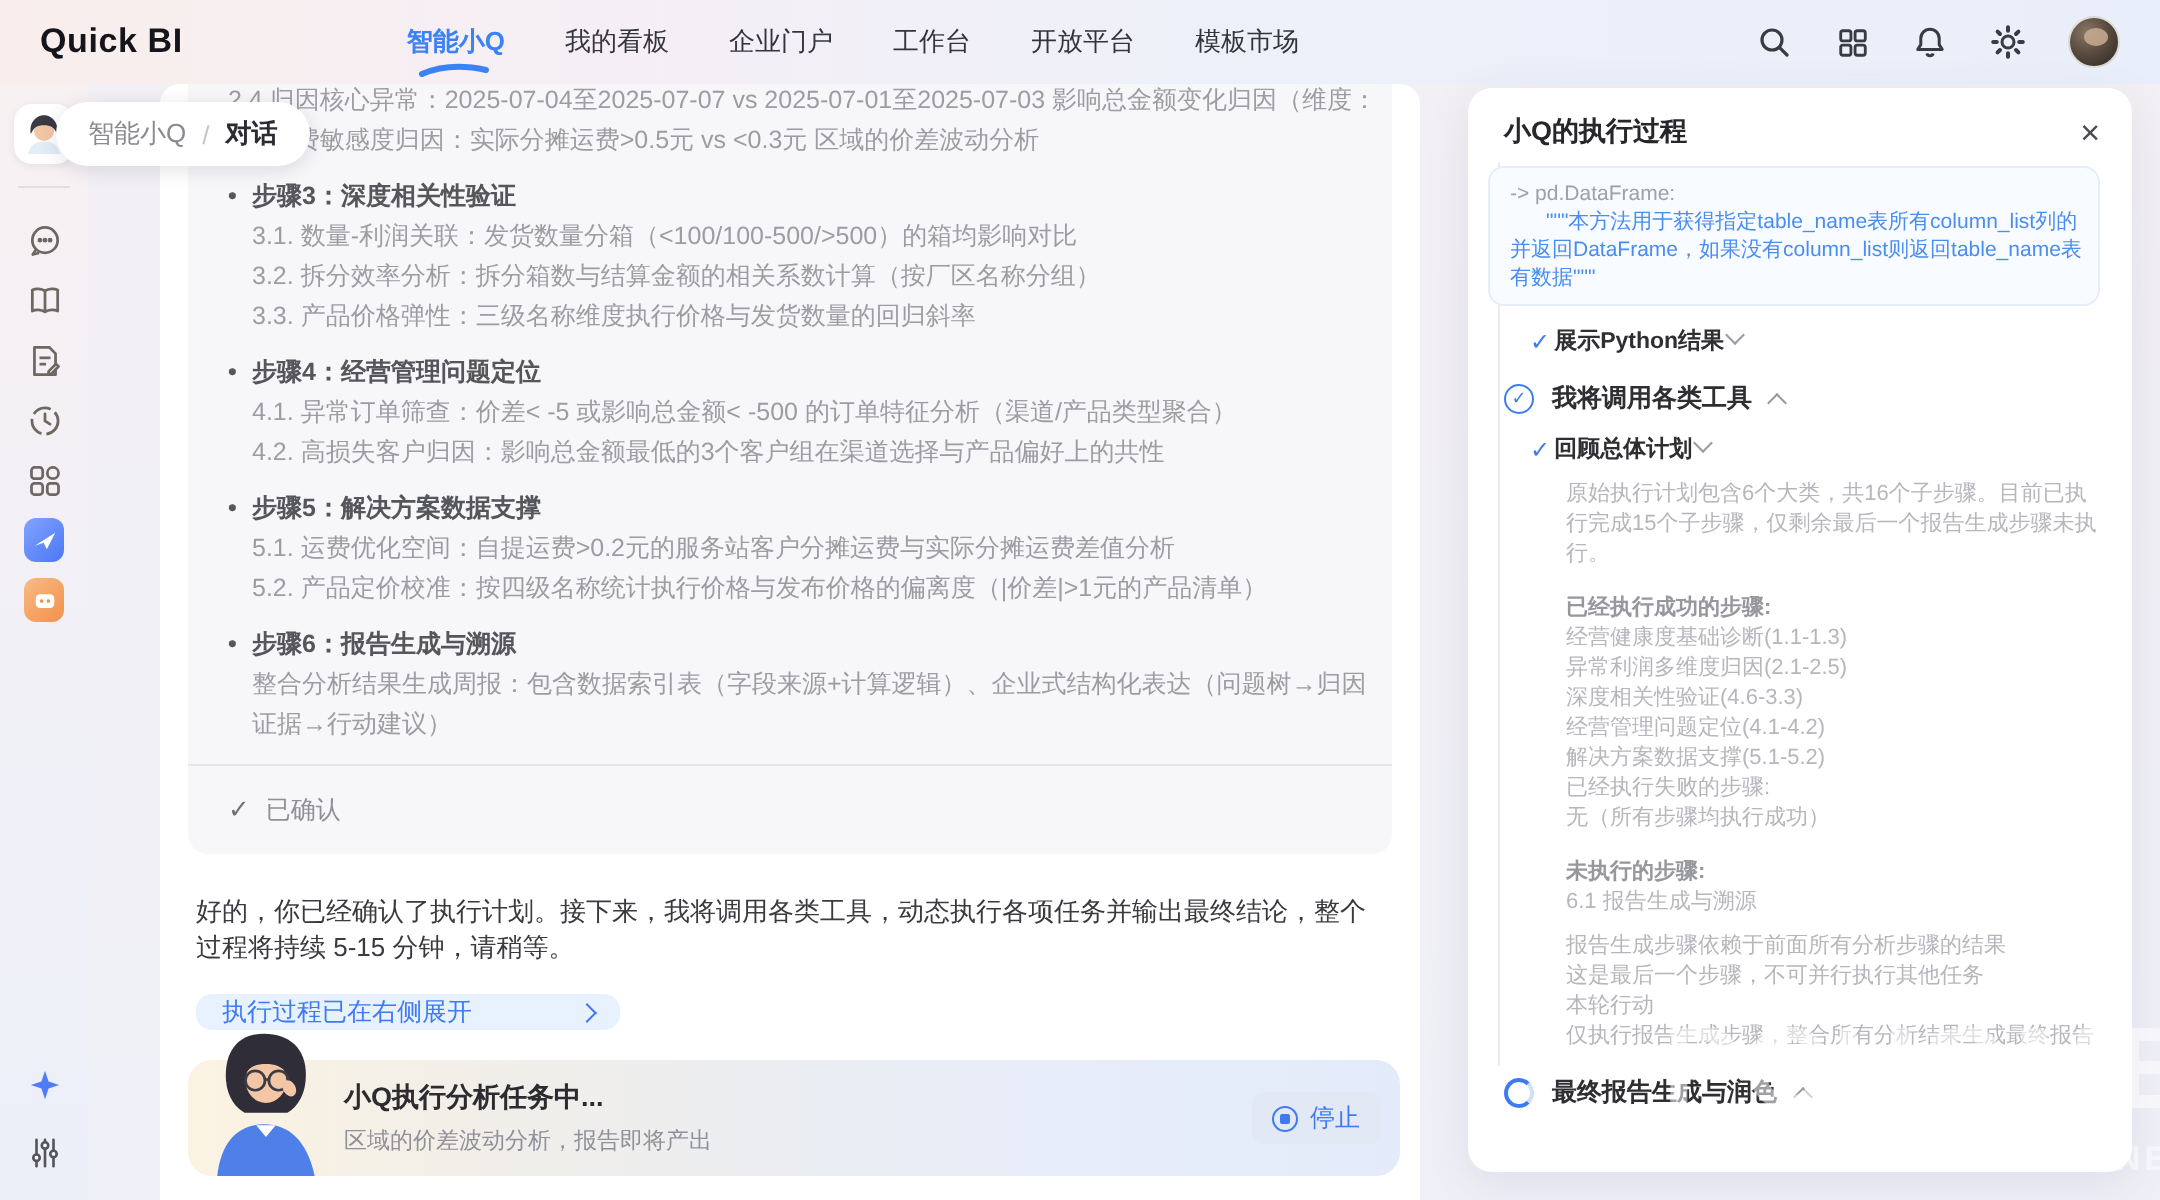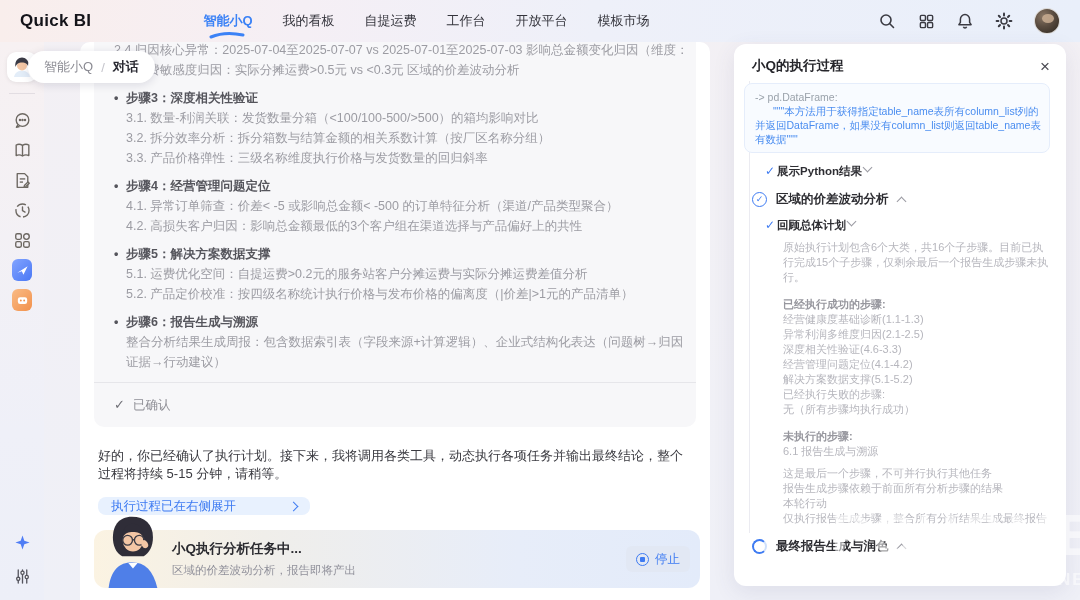--- a/index.html
+++ b/index.html
@@ -134,21 +134,21 @@
 <div id="navbar">
   <div class="logo">Quick BI</div>
   <div class="nav-items">
     <div class="nav-item active">
       <span>智能小Q</span>
       <svg class="nav-swoosh" width="38" height="8" viewBox="0 0 38 8">
           <path d="M2 6 Q16 0 34 4" fill="none" stroke="#3b82f6" stroke-width="3" stroke-linecap="round"></path>
         </svg>
     </div>
     <div class="nav-item">我的看板</div>
-    <div class="nav-item">自提运费</div>
+    <div class="nav-item">企业门户</div>
     <div class="nav-item">工作台</div>
     <div class="nav-item">开放平台</div>
     <div class="nav-item">模板市场</div>
   </div>
   <div class="nav-right">
     <span class="nav-ic">
       <svg width="18" height="18" viewBox="0 0 18 18" fill="none" stroke="#3a3a42" stroke-width="1.6">
           <circle cx="8" cy="8" r="5"></circle>
           <line x1="11.8" y1="11.8" x2="15.5" y2="15.5" stroke-linecap="round"></line>
         </svg>
@@ -355,21 +355,21 @@
     </div>
 
     <div class="tool-row">
       <span class="check"></span>
       <span class="lbl">展示Python结果</span>
       <span class="chev down"></span>
     </div>
 
     <div class="section-row">
       <span class="ring-check">✓</span>
-      <span class="lbl">区域的价差波动分析</span>
+      <span class="lbl">我将调用各类工具</span>
       <span class="chev up"></span>
     </div>
 
     <div class="sub-row">
       <span class="check"></span>
       <span class="lbl">回顾总体计划</span>
       <span class="chev down"></span>
     </div>
 
     <div class="sub-content">
@@ -380,22 +380,22 @@
       <p>深度相关性验证(4.6-3.3)</p>
       <p>经营管理问题定位(4.1-4.2)</p>
       <p>解决方案数据支撑(5.1-5.2)</p>
       <p>已经执行失败的步骤:</p>
       <p>无（所有步骤均执行成功）</p>
       <div class="blk-label">未执行的步骤:</div>
       <p>6.1 报告生成与溯源</p>
     </div>
 
     <div class="sub-content">
+      <p>报告生成步骤依赖于前面所有分析步骤的结果</p>
       <p>这是最后一个步骤，不可并行执行其他任务</p>
-      <p>报告生成步骤依赖于前面所有分析步骤的结果</p>
       <p>本轮行动</p>
       <p>仅执行报告生成步骤，整合所有分析结果生成最终报告</p>
     </div>
 
     <div class="section-row">
       <span class="ring-spin"></span>
       <span class="lbl">最终报告生成与润色</span>
       <span class="chev up"></span>
     </div>
 

